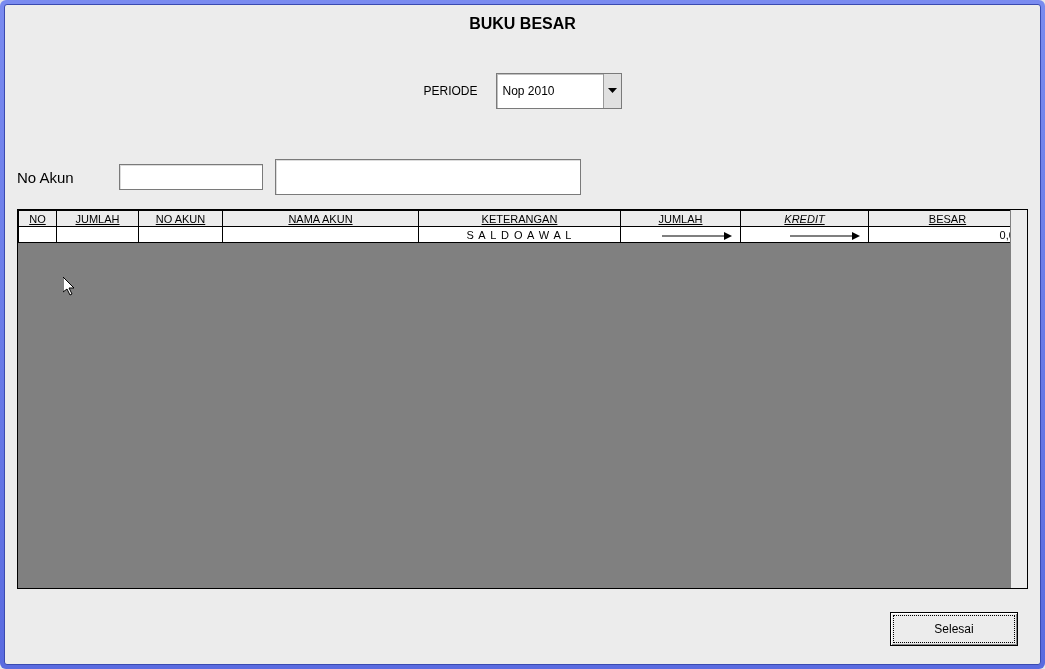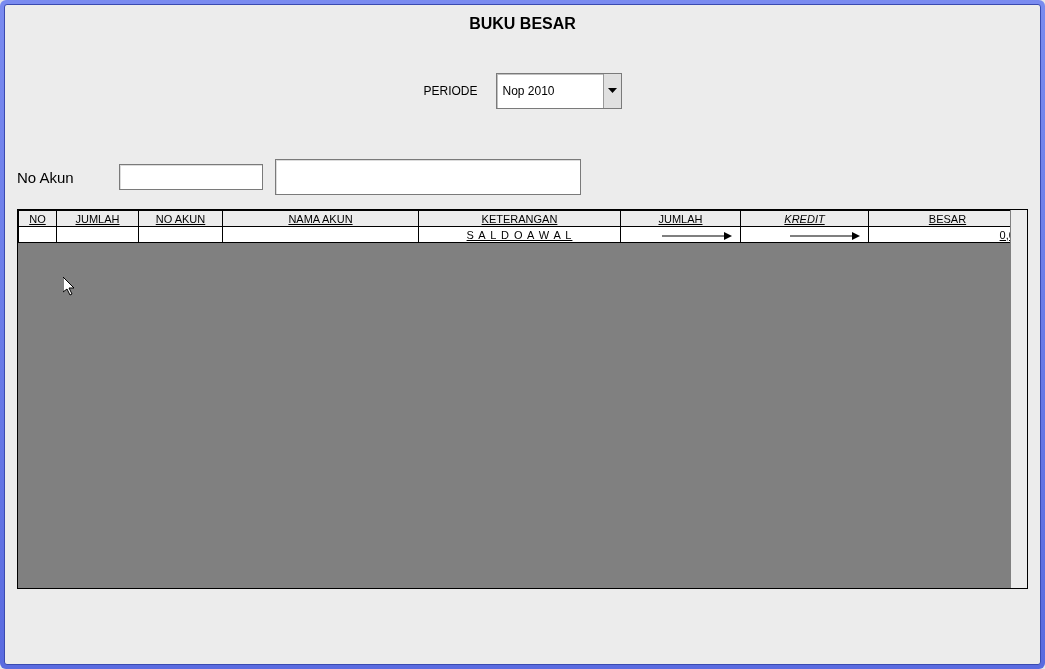--- a/index.html
+++ b/index.html
@@ -127,21 +127,20 @@
     text-decoration: underline;
     height: 16px;
   }
   .grid-table td {
     border: 1px solid #000;
     font-size: 11px;
     padding: 1px 5px;
     height: 16px;
     background: #fff;
     white-space: nowrap;
-    text-decoration: underline;
   }
   .grid-scrollbar {
     position: absolute;
     right: 0;
     top: 0;
     bottom: 0;
     width: 17px;
     background: #ececec;
     border-left: 1px solid #808080;
   }
@@ -241,20 +240,23 @@
                 <path d="M62 0 L70 4 L62 8 Z" fill="#000"></path>
               </svg>
             </td>
             <td style="text-align:right;">0,00</td>
           </tr>
         </tbody>
       </table>
       <div class="grid-scrollbar"></div>
     </div>
 
+    <div class="footer">
+      <button class="btn-selesai">Selesai</button>
+    </div>
 
     <div class="cursor-arrow">
       <svg width="14" height="20" viewBox="0 0 14 20">
         <path d="M0 0 L0 15 L4 12 L7 18 L9 17 L6 11 L11 11 Z" fill="#fff" stroke="#000" stroke-width="1"></path>
       </svg>
     </div>
 
   </div>
 </div>
 

